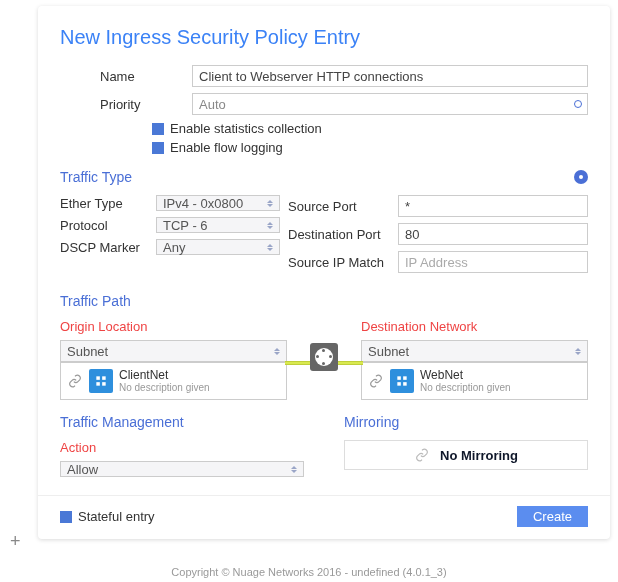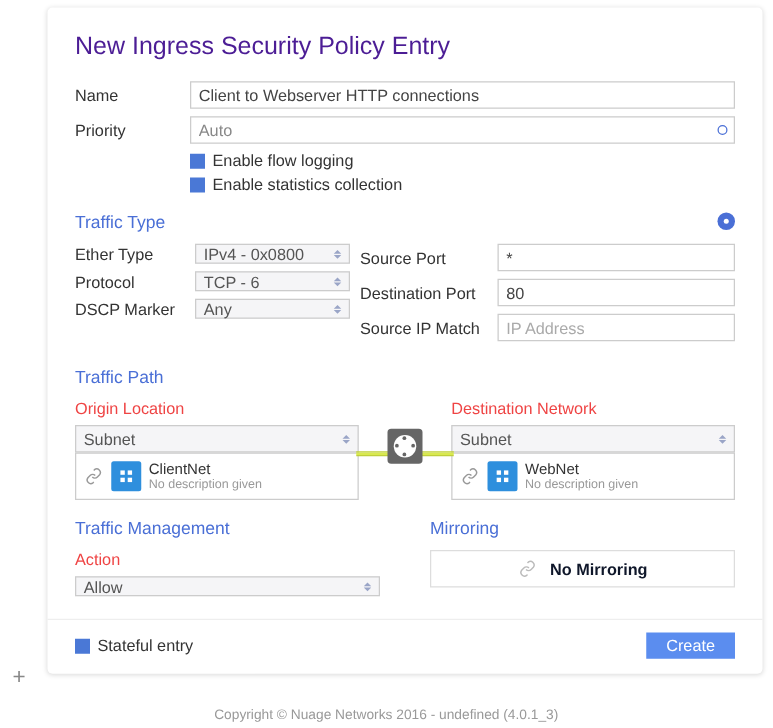--- a/index.html
+++ b/index.html
@@ -20,24 +20,24 @@
     width: 572px;
     background: #fff;
     border-radius: 4px;
     box-shadow: 0 1px 4px rgba(0,0,0,0.15);
     padding: 20px 22px 12px 22px;
   }
   h1.title {
     margin: 0 0 16px 0;
     font-size: 20px;
     font-weight: 400;
-    color: #4c1d95;
+    color: #3b82f6;
   }
   .row { display: flex; align-items: center; margin-bottom: 6px; }
-  .label { width: 92px; color: #333; }
+  .label { width: 92px; color: #333; margin-left: 40px; }
   .input {
     flex: 1;
     height: 22px;
     border: 1px solid #ccc;
     padding: 1px 6px;
     font-size: 13px;
     color: #444;
     background: #fff;
   }
   .input.readonly { color: #888; }
@@ -231,25 +231,25 @@
   <div class="row">
     <div class="label">Priority</div>
     <div class="priority-wrap">
       <input class="input readonly" value="Auto" style="">
       <span class="priority-indicator"></span>
     </div>
   </div>
 
   <div class="checkbox-row">
     <span class="cb"></span>
-    <span>Enable flow logging</span>
+    <span>Enable statistics collection</span>
   </div>
   <div class="checkbox-row">
     <span class="cb"></span>
-    <span>Enable statistics collection</span>
+    <span>Enable flow logging</span>
   </div>
 
   <div class="section-title">
     <span>Traffic Type</span>
     <span class="gear"></span>
   </div>
 
   <div class="grid2">
     <div class="col">
       <div class="field">

